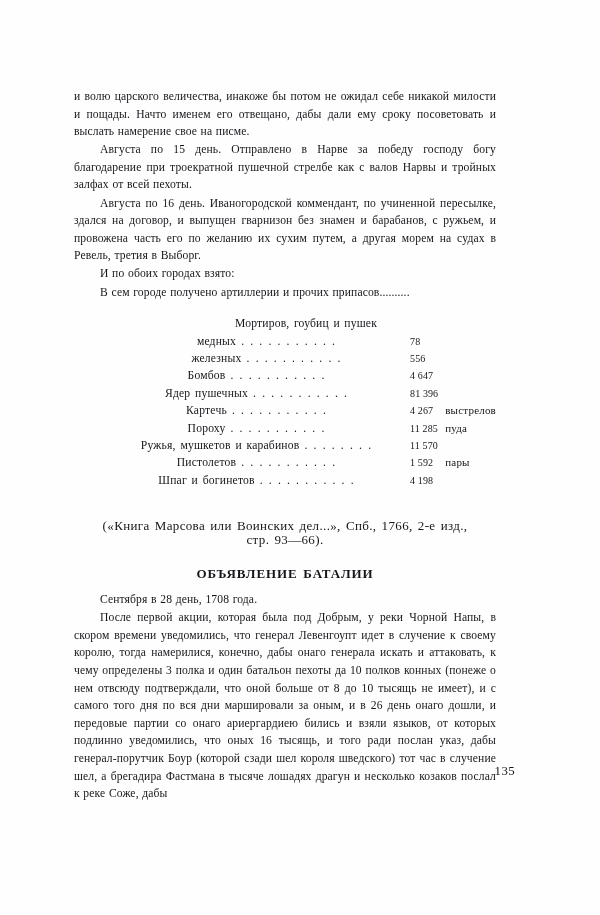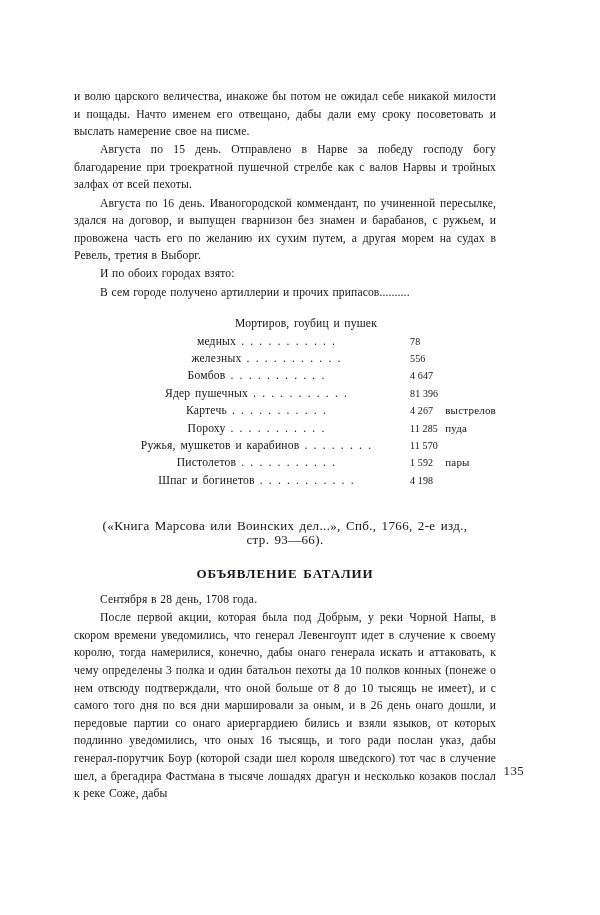--- a/index.html
+++ b/index.html
@@ -114,21 +114,21 @@
     font-size: 13px;
     font-weight: bold;
     letter-spacing: 0.9px;
     word-spacing: 1.6px;
   }
   .block-gap { height: 17px; }
   .block-gap-sm { height: 9px; }
 
   .page-number {
     position: absolute;
-    right: 76px;
+    right: 85px;
     top: 764px;
     font-size: 12.8px;
     letter-spacing: 0.4px;
   }
 </style>
 </head>
 <body>
 
 <div class="page">
 

